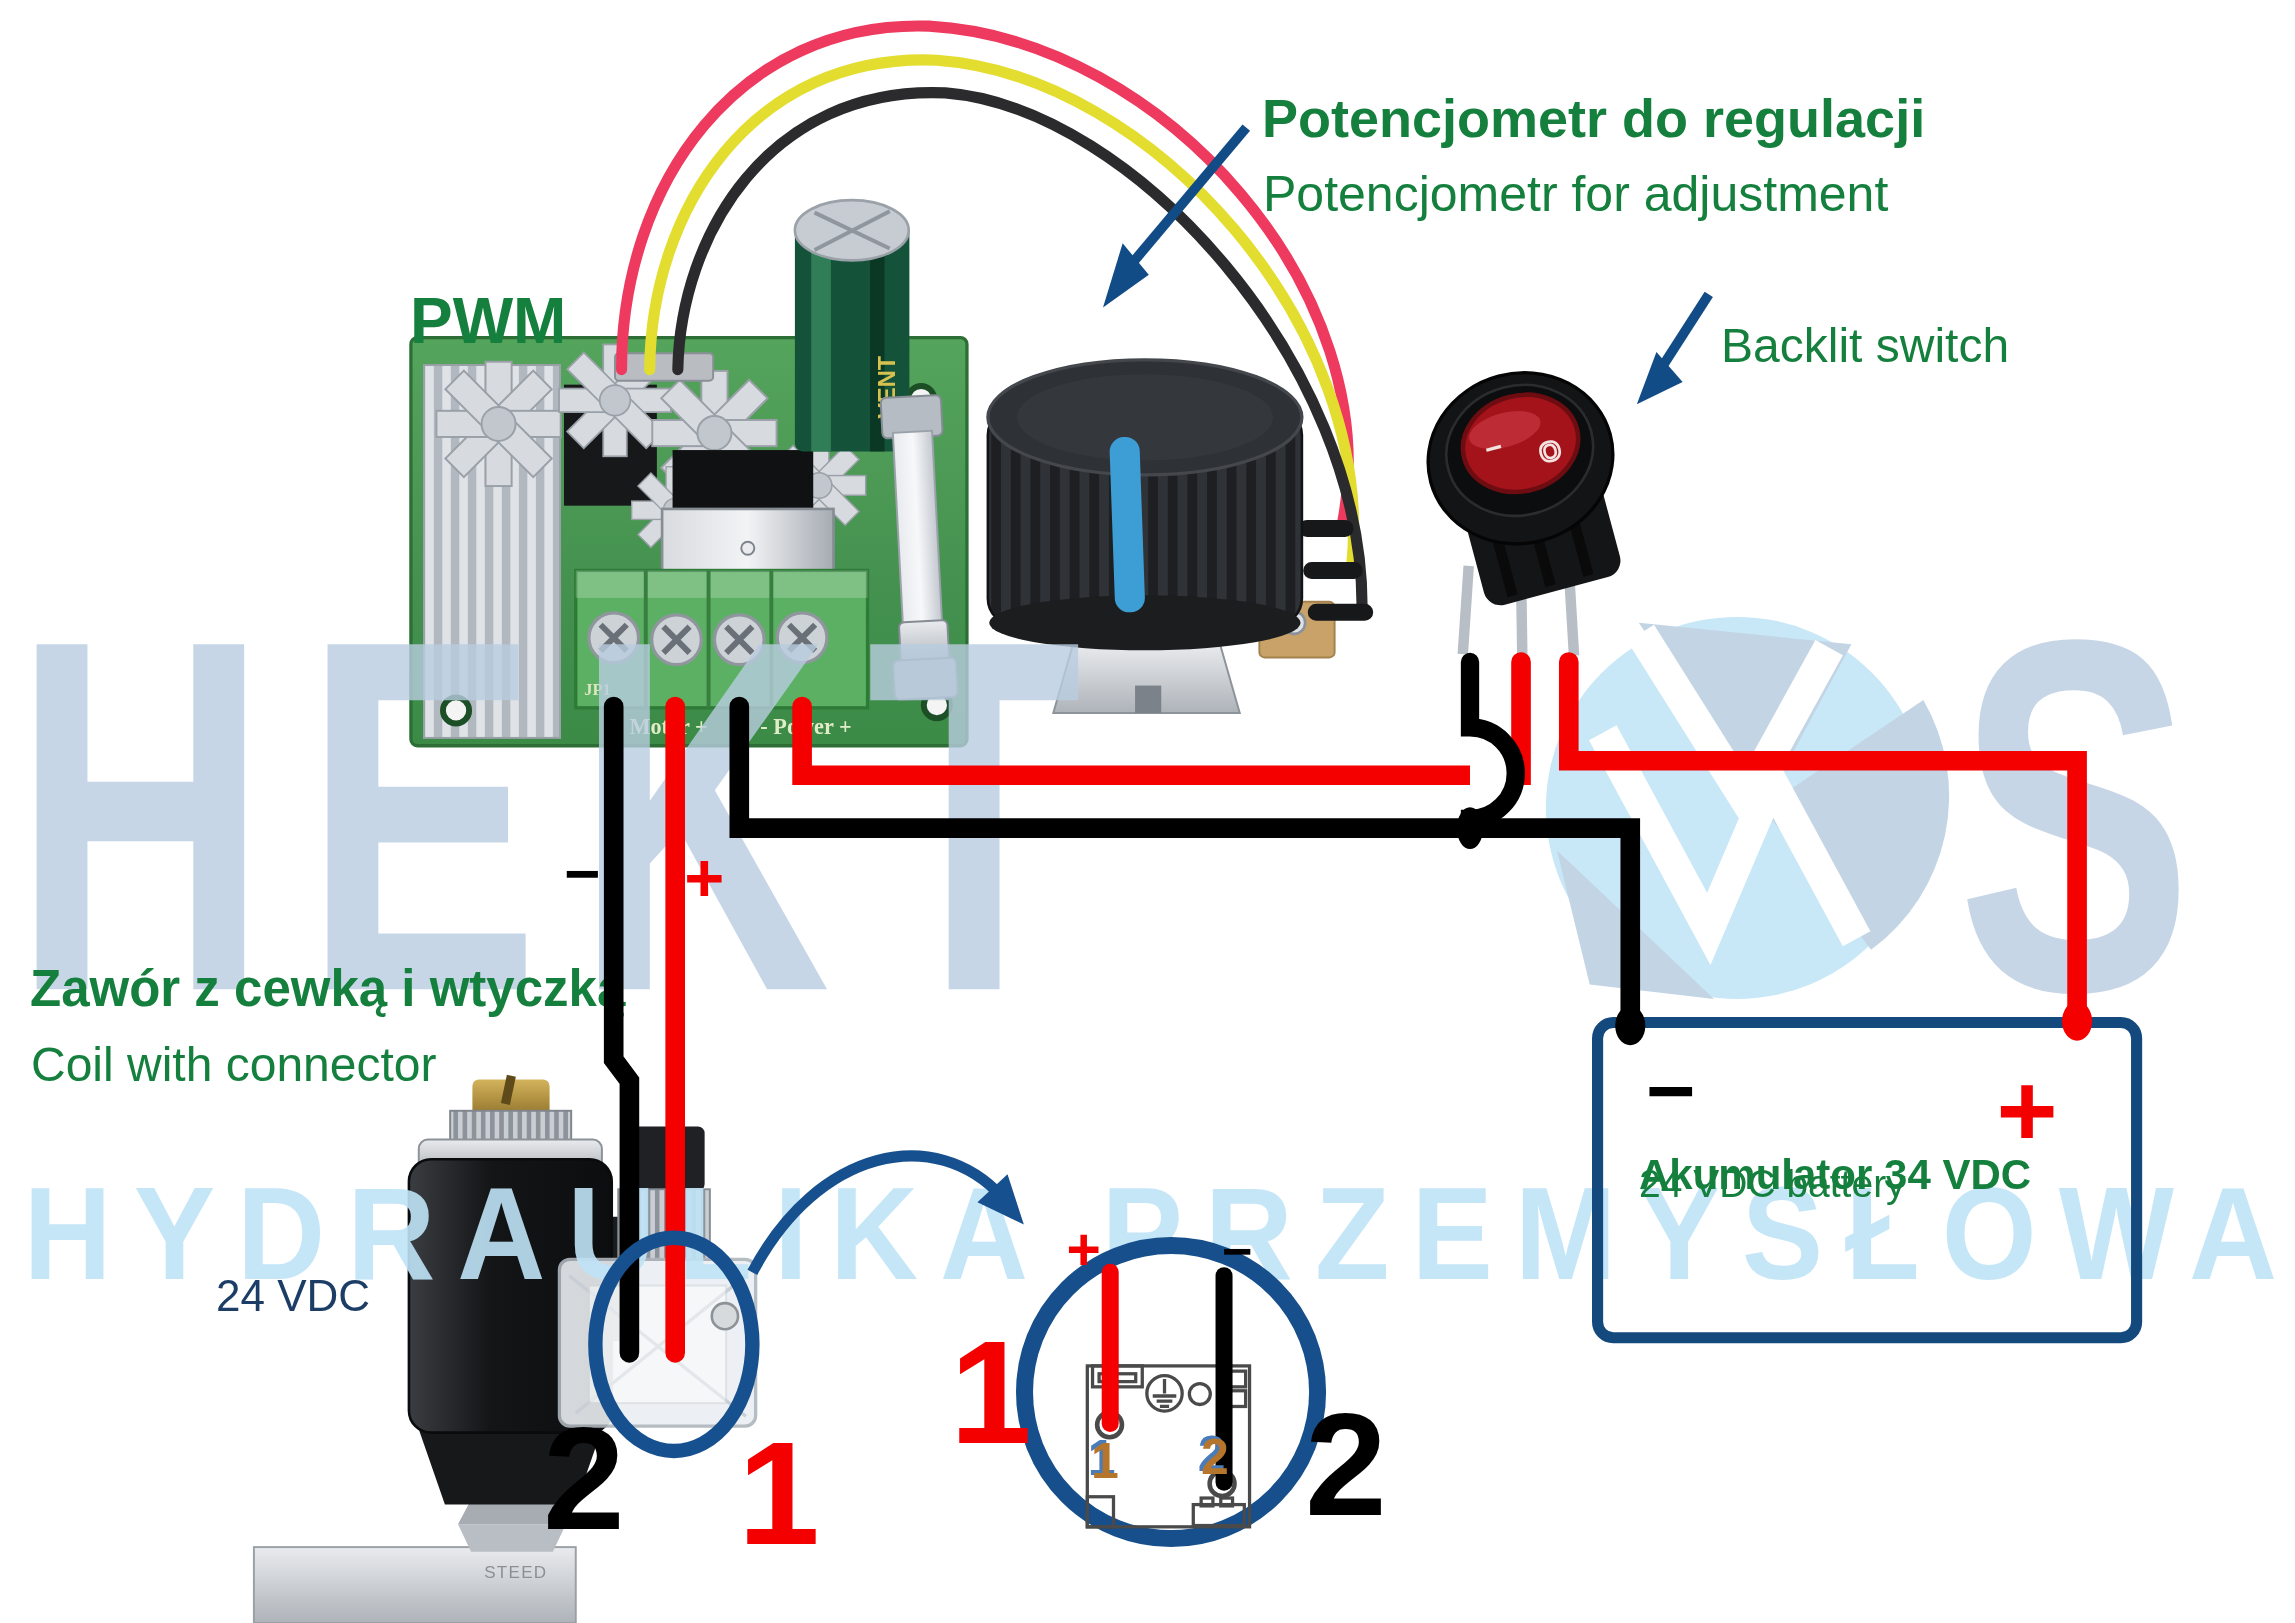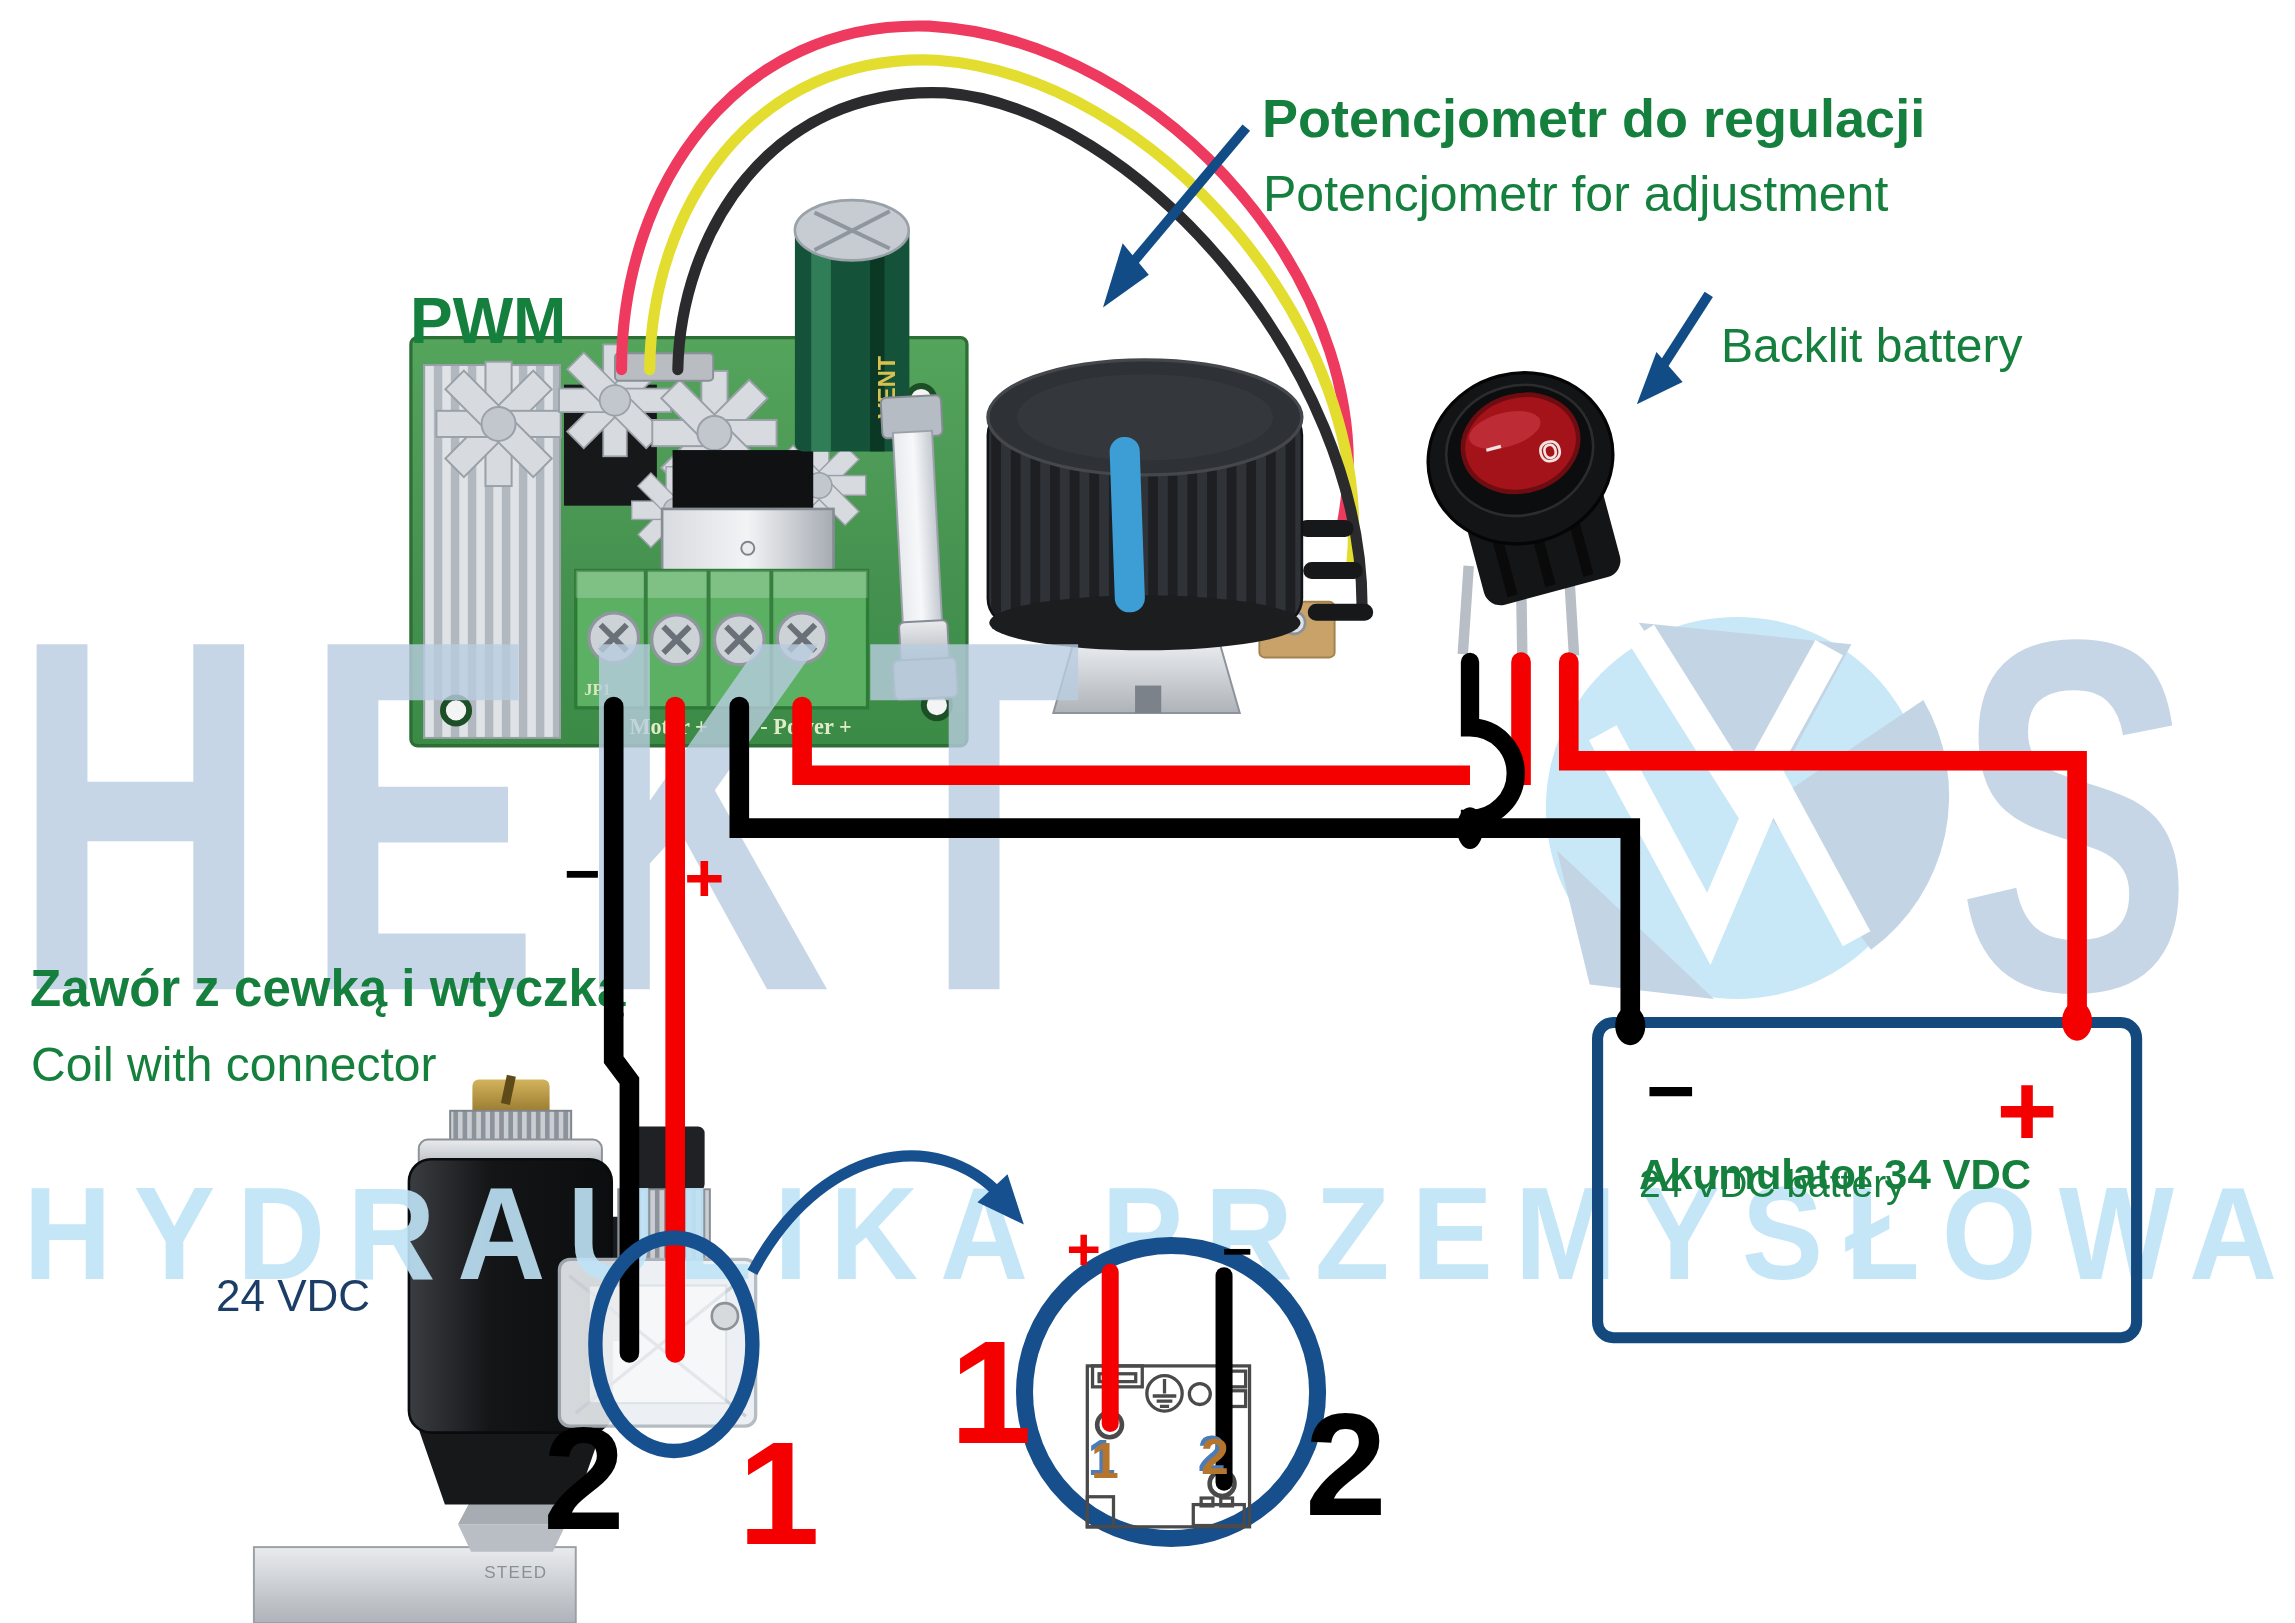--- a/index.html
+++ b/index.html
@@ -264,21 +264,21 @@
     <path d="M2612,450 L2540,562" stroke="#114c86" stroke-width="15"></path>
     <polygon points="2502,618 2572,584 2532,538" fill="#114c86"></polygon>
   </g>
 </svg>
 
 <div class="lbl b" style="left:410px;top:288px;font-size:64px;">PWM</div>
 
 <div class="lbl b" style="left:1262px;top:90px;font-size:54px;">Potencjometr do regulacji</div>
 <div class="lbl" style="left:1263px;top:168px;font-size:50px;">Potencjometr for adjustment</div>
 
-<div class="lbl" style="left:1721px;top:321px;font-size:48px;">Backlit battery</div>
+<div class="lbl" style="left:1721px;top:321px;font-size:48px;">Backlit switch</div>
 
 <div class="lbl b" style="left:30px;top:962px;font-size:51px;">Zawór z cewką i wtyczką</div>
 <div class="lbl" style="left:31px;top:1040px;font-size:48px;">Coil with connector</div>
 
 <div class="lbl" style="left:216px;top:1273px;font-size:44px;color:#1c3e66;">24 VDC</div>
 
 <div class="lbl b" style="left:1639px;top:1153px;font-size:42px;z-index:6;">Akumulator 34 VDC</div>
 <div class="lbl" style="left:1639px;top:1164px;font-size:39px;z-index:6;">24 VDC battery</div>
 
 <div class="bignum" style="left:543px;top:1421px;color:#000;z-index:6;">2</div>

